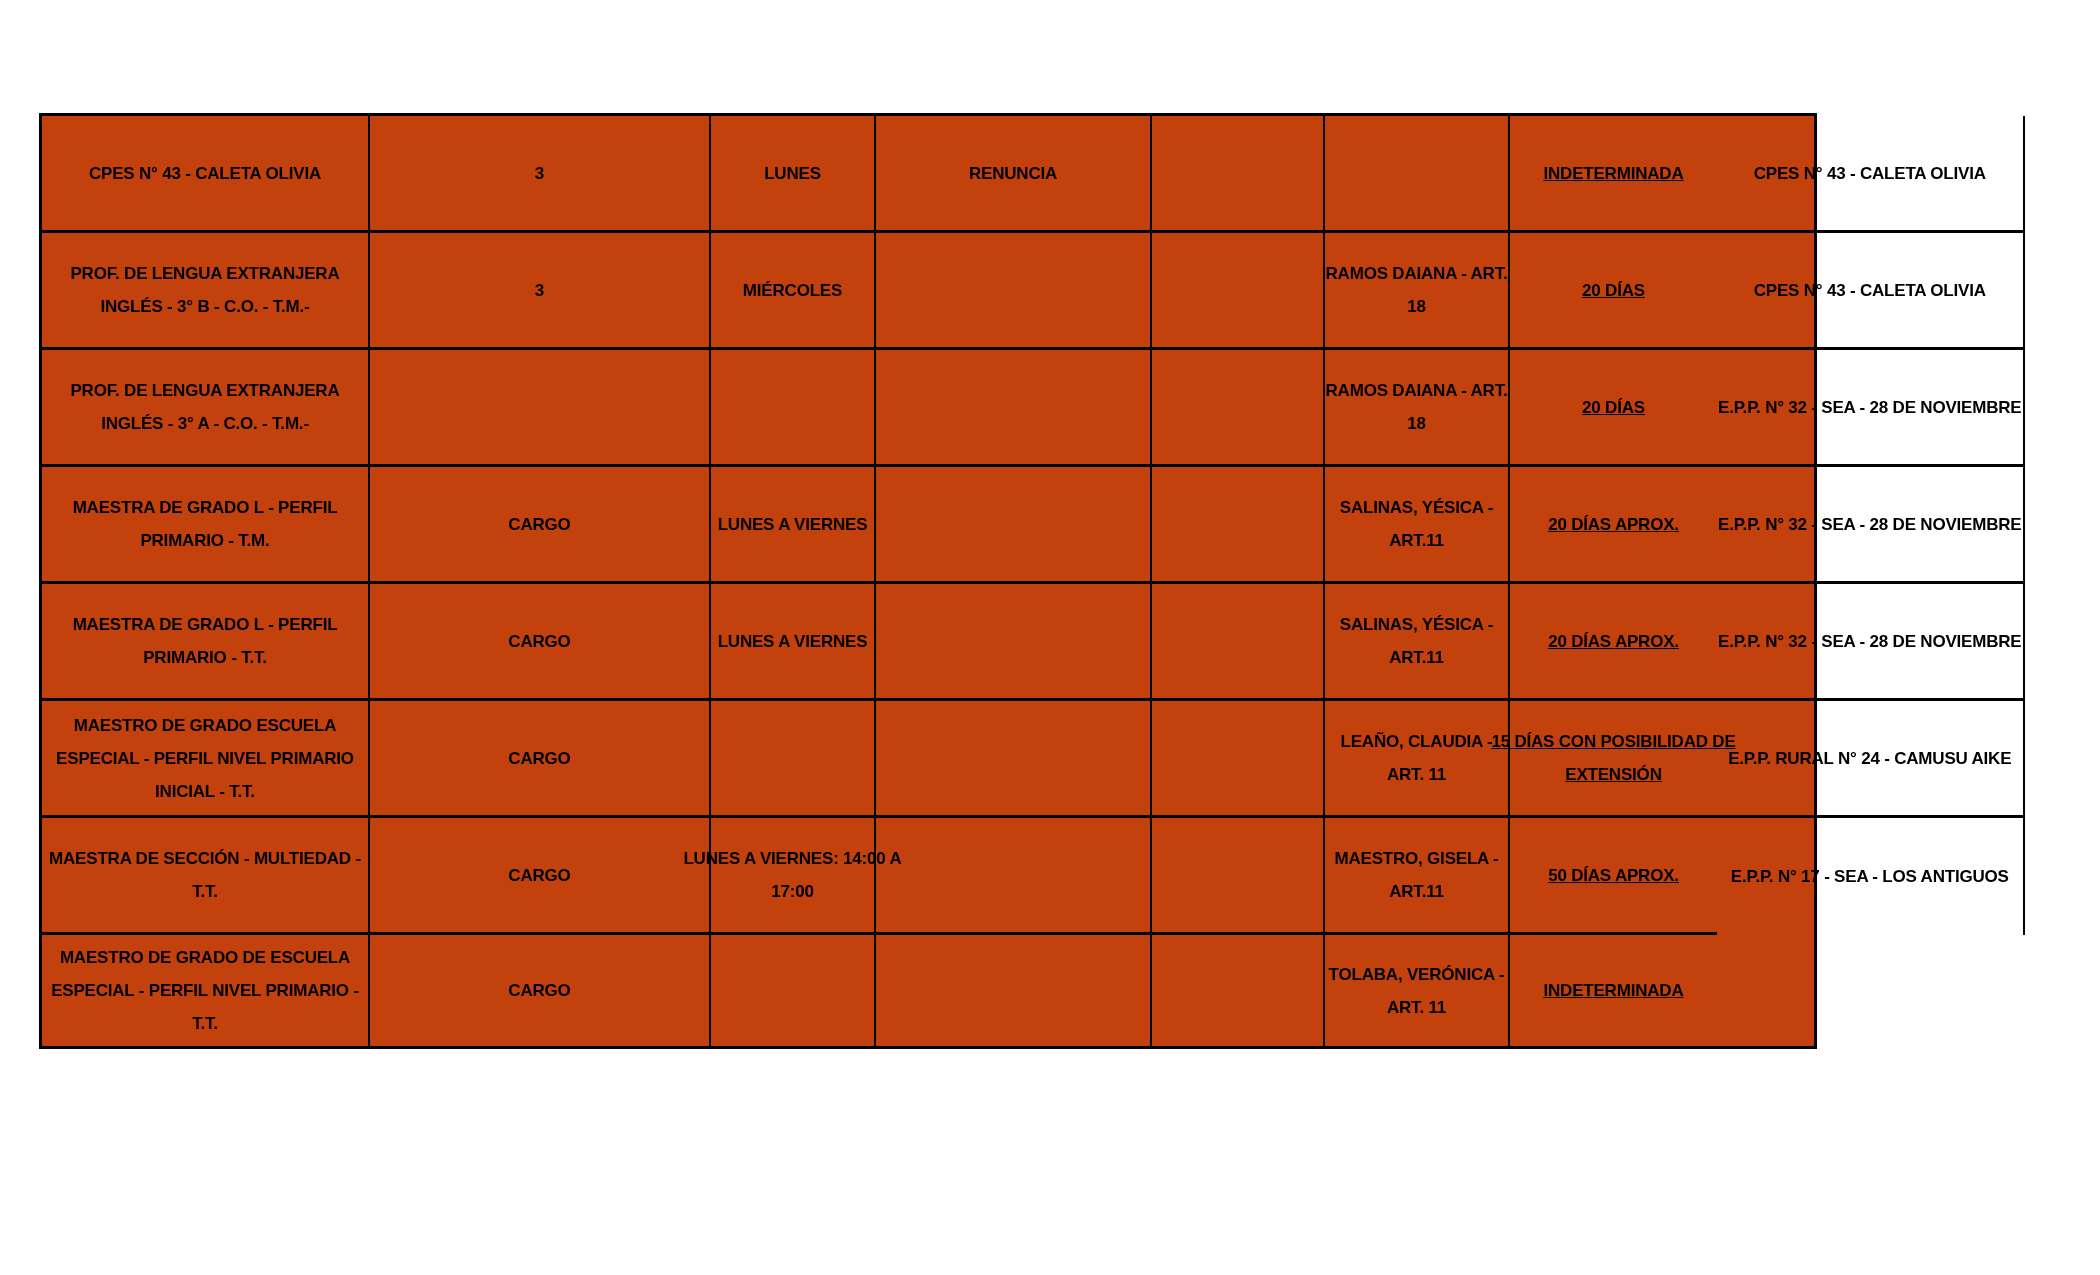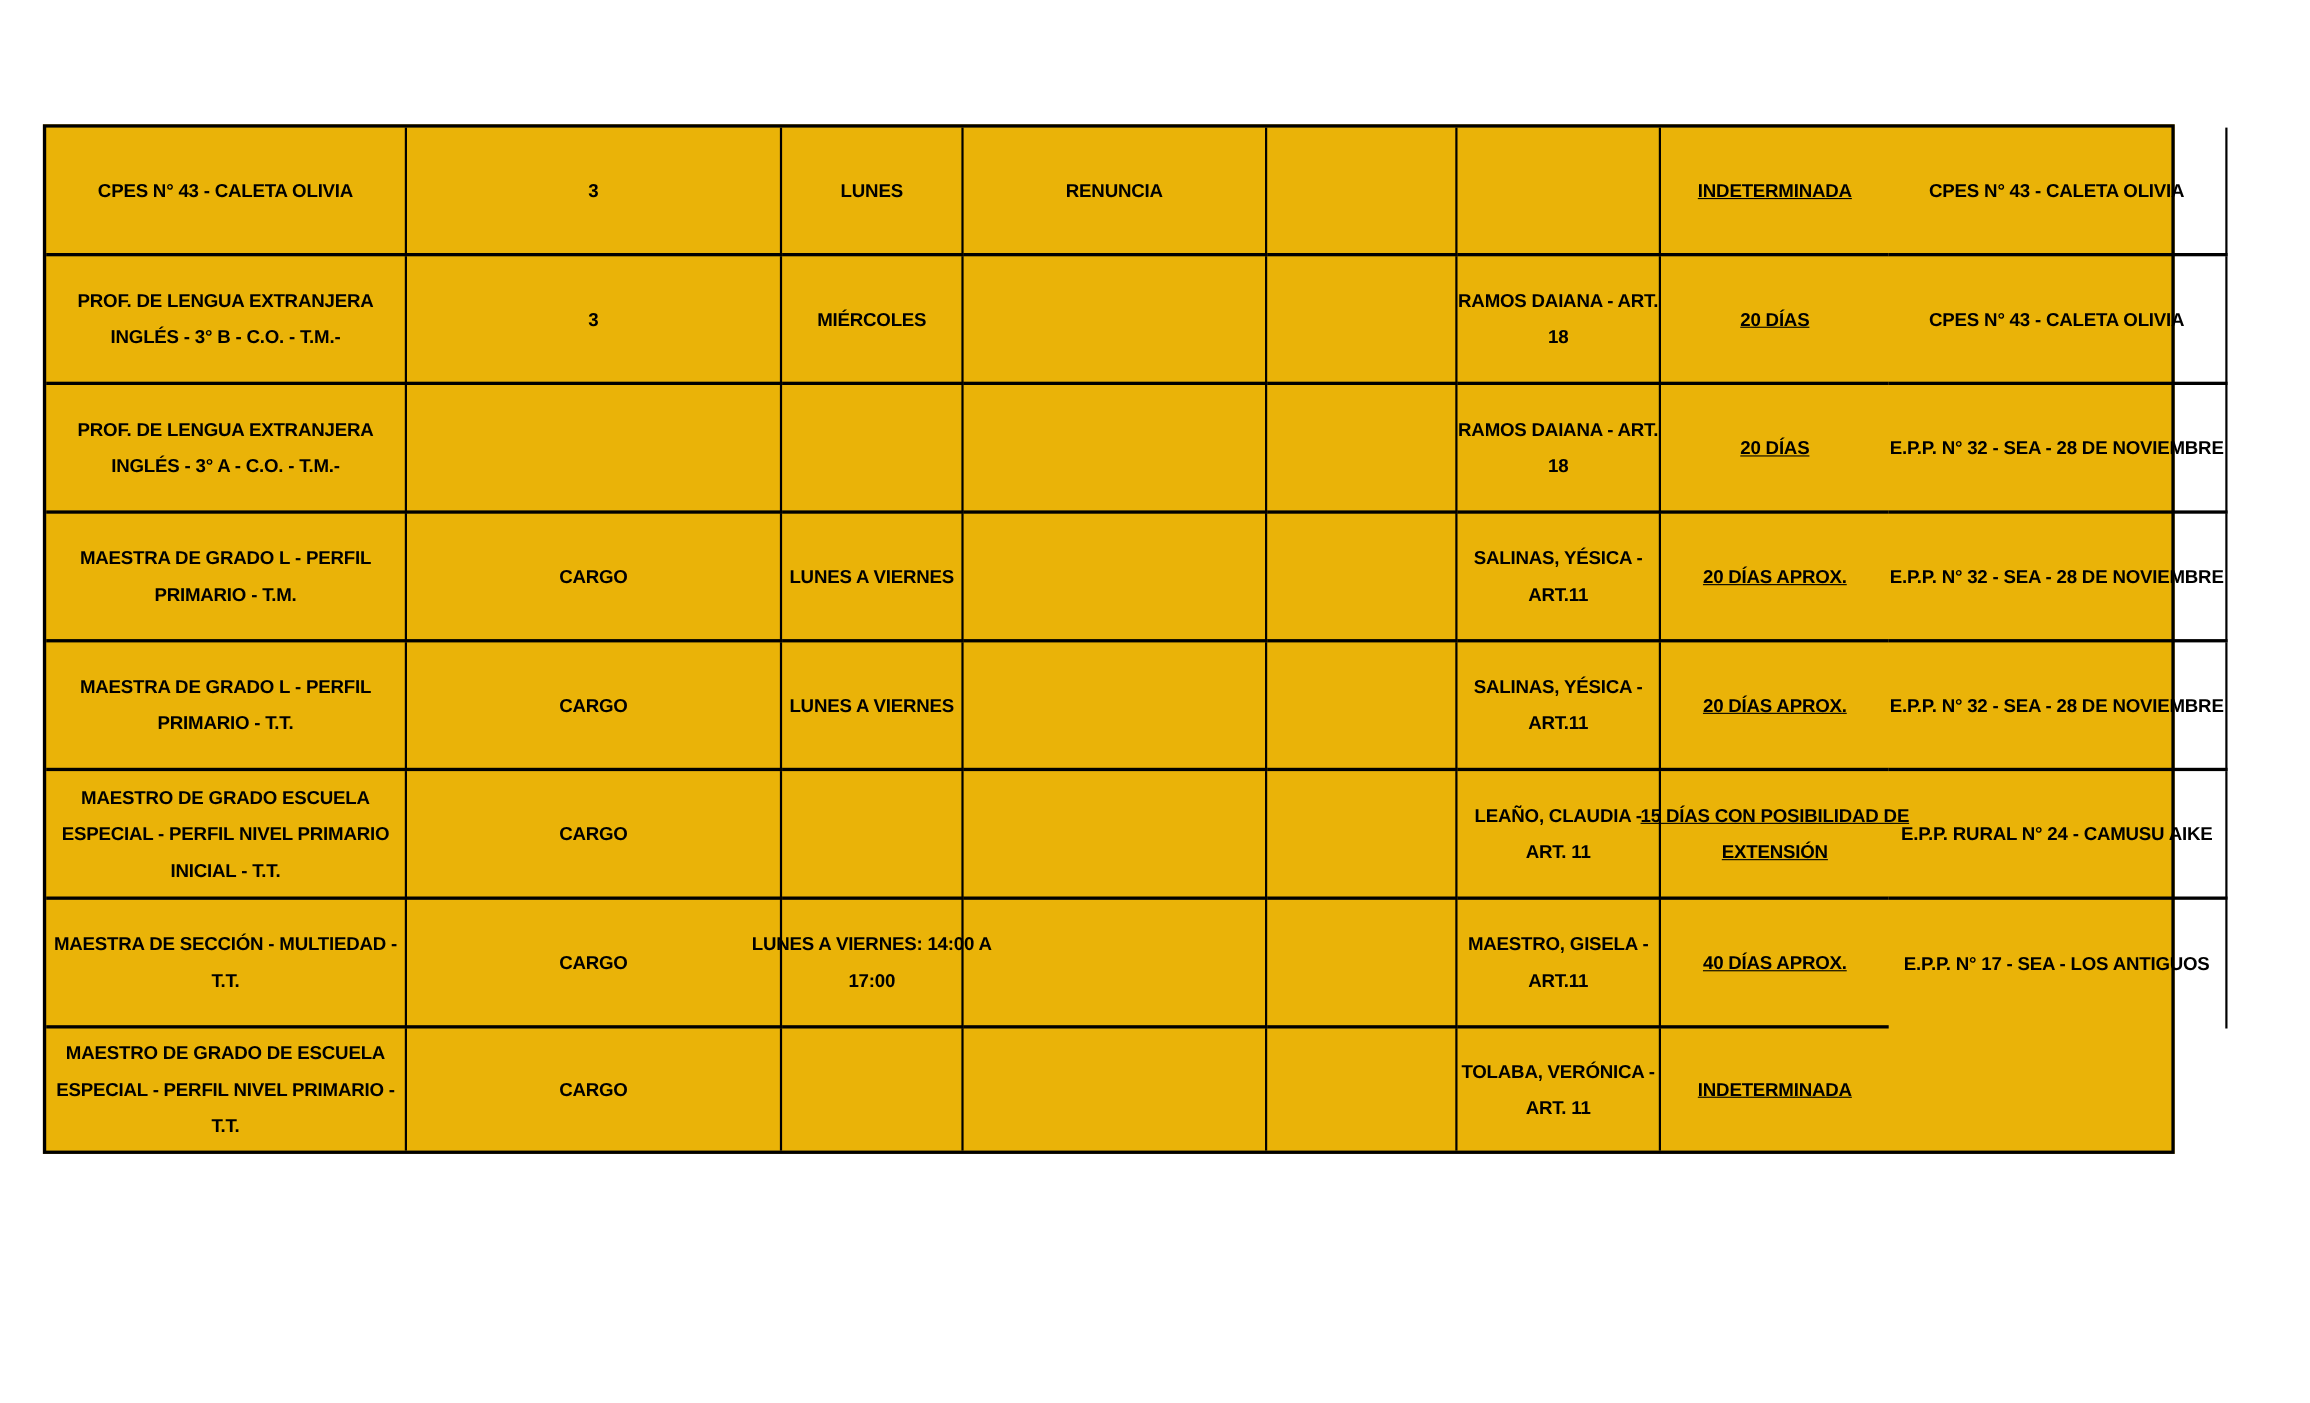--- a/index.html
+++ b/index.html
@@ -12,28 +12,28 @@
     width: 2100px;
     height: 1275px;
     background: #ffffff;
     overflow: hidden;
     font-family: "Liberation Sans", sans-serif;
   }
   .grid {
     position: absolute;
     left: 39px;
     top: 113px;
-    width: 1938px;
+    width: 1778px;
     height: 936px;
     box-sizing: border-box;
     border: 3px solid #000000;
     display: grid;
     grid-template-columns: 328px 341px 165px 276px 173px 185px 207px 1fr;
     grid-template-rows: repeat(7, 117px) 1fr;
-    background: #eab308;
+    background: #c2410c;
   }
   .cell {
     box-sizing: border-box;
     border-right: 2px solid #000000;
     border-bottom: 3px solid #000000;
     display: flex;
     align-items: center;
     justify-content: center;
     text-align: center;
     font-weight: bold;
@@ -115,21 +115,21 @@
       <div class="cell">E.P.P. RURAL N° 24 - CAMUSU AIKE</div>
       <div class="cell">MAESTRA DE SECCIÓN - MULTIEDAD -
 T.T.</div>
       <div class="cell">CARGO</div>
       <div class="cell">LUNES A VIERNES: 14:00 A
 17:00</div>
       <div class="cell"></div>
       <div class="cell"></div>
       <div class="cell">MAESTRO, GISELA -
 ART.11</div>
-      <div class="cell last-col">40 DÍAS APROX.</div>
+      <div class="cell last-col">50 DÍAS APROX.</div>
       <div class="cell last-row">E.P.P. N° 17 - SEA - LOS ANTIGUOS</div>
       <div class="cell last-row">MAESTRO DE GRADO DE ESCUELA
 ESPECIAL - PERFIL NIVEL PRIMARIO -
 T.T.</div>
       <div class="cell last-row">CARGO</div>
       <div class="cell last-row"></div>
       <div class="cell last-row"></div>
       <div class="cell last-row"></div>
       <div class="cell last-row">TOLABA, VERÓNICA -
 ART. 11</div>

